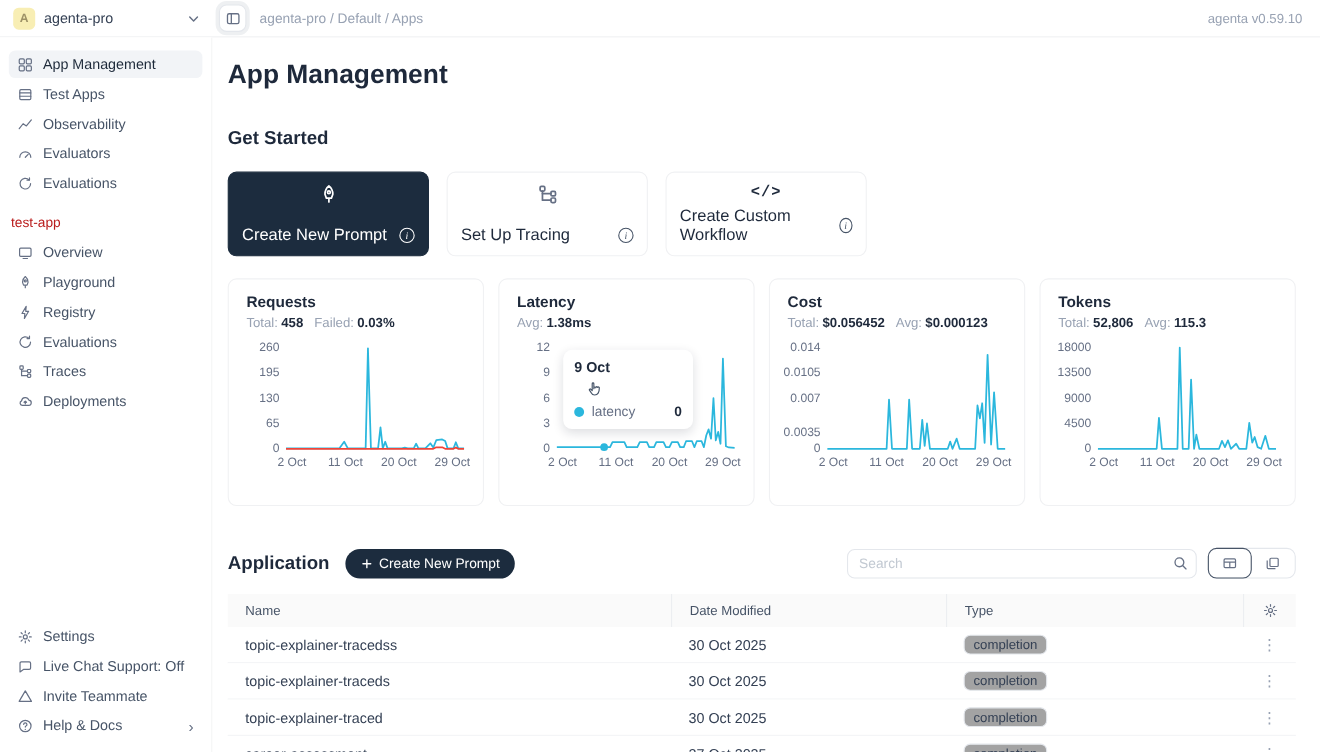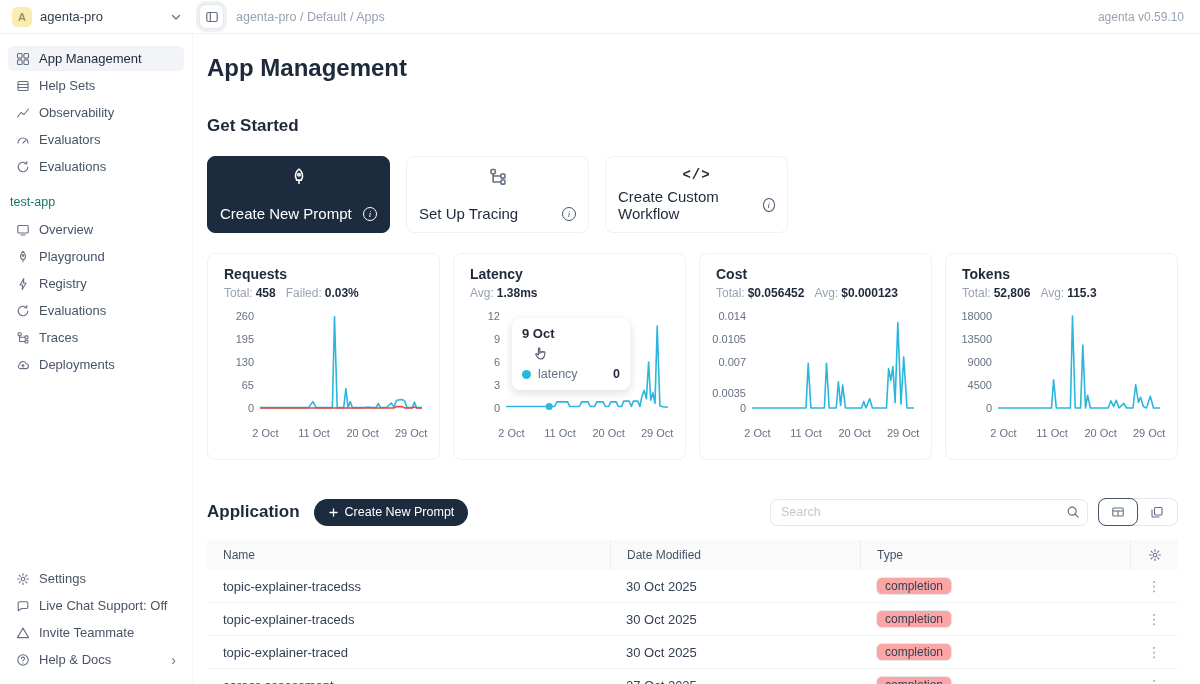--- a/index.html
+++ b/index.html
@@ -24,21 +24,21 @@
   .crumb { margin-left:12px; font-size:12.5px; color:#98a2b3; }
   .version { margin-left:auto; padding-right:16px; font-size:12px; color:#98a2b3; }
 
   
   .sidebar { position:absolute; left:0; top:34px; bottom:0; width:193px; padding:12px 8px 10px;
     display:flex; flex-direction:column; border-right:1px solid #f4f5f6; background:#fff; }
   .side-item { display:flex; align-items:center; gap:9px; padding:5px 8px; border-radius:6px;
     font-size:13px; color:#475467; margin-bottom:2px; cursor:pointer; }
   .side-item.active { background:#f2f4f7; color:#1d2939; }
   .side-item .chev-r { margin-left:auto; color:#667085; font-size:14px; line-height:1; }
-  .side-group { font-size:12.5px; color:#0f766e; margin:14px 0 8px; padding-left:2px; }
+  .side-group { font-size:12.5px; color:#b91c1c; margin:14px 0 8px; padding-left:2px; }
   .side-bottom { margin-top:auto; }
 
   
   .main { position:absolute; left:193px; top:34px; right:0; bottom:0; padding:20px 22px 0 14px; overflow:hidden; }
   h1.page-title { font-size:24px; font-weight:600; color:#1e293b; margin-bottom:34px; }
   h2.section-title { font-size:17px; font-weight:600; color:#1e293b; }
   .gs-title { margin-bottom:20px; }
 
   .gs-row { display:flex; gap:16px; margin-bottom:20px; }
   .gs-card { width:183px; height:77px; border:1px solid #f0f1f3; border-radius:8px; background:#fff;
@@ -58,21 +58,21 @@
   .chart-card { width:262px; height:207px; border:1px solid #f0f1f3; border-radius:8px; background:#fff;
     padding:12px 16px; position:relative; }
   .chart-title { font-size:14px; font-weight:600; color:#1e293b; margin-bottom:4px; }
   .chart-stats { font-size:12px; color:#98a2b3; margin-bottom:8px; display:flex; gap:10px; }
   .chart-stats b { color:#1e293b; font-weight:600; margin-left:3px; }
   .chart-body { display:flex; }
   .y-axis { position:relative; width:36px; height:105px; }
   .y-axis span { position:absolute; right:6px; font-size:11px; color:#667085; white-space:nowrap; }
   .plot { position:relative; width:162px; }
   .plot svg { display:block; cursor:crosshair; }
-  .x-axis { position:relative; height:15px; margin-top:14px; }
+  .x-axis { position:relative; height:15px; margin-top:2px; }
   .x-axis span { position:absolute; top:0; transform:translateX(-50%); font-size:11px; color:#667085; white-space:nowrap; }
 
   .tooltip { position:absolute; left:58px; top:64px; width:118px; background:#fff; border-radius:8px;
     box-shadow:0 3px 10px rgba(15,23,42,.14); padding:8px 10px 9px; z-index:5; }
   .tt-date { font-size:13px; font-weight:600; color:#1e293b; margin-bottom:26px; }
   .tt-row { display:flex; align-items:center; gap:7px; font-size:12.5px; }
   .tt-dot { width:9px; height:9px; border-radius:50%; }
   .tt-series { color:#667085; }
   .tt-val { margin-left:auto; color:#1e293b; font-weight:600; }
   .cursor { position:absolute; left:20px; top:28px; }
@@ -100,21 +100,21 @@
   .tbl-header .cell { border-left:1px solid #eceef1; }
   .tbl-header .cell:first-child { border-left:none; }
   .cell { padding:0 16px; display:flex; align-items:center; height:100%; }
   .c-name { width:403px; }
   .c-date { width:250px; }
   .c-type { width:250px; flex:1; }
   .c-act { width:48px; justify-content:center; }
   .tbl-row { display:flex; align-items:center; height:33px; border-bottom:1px solid #f2f3f5; font-size:13px;
     color:#344054; cursor:pointer; background:#fff; }
   .tbl-row:first-of-type { border-top:1px solid #f2f3f5; }
-  .badge { border:1px solid #e4e7ec; background:#fca5a5; border-radius:6px; padding:1px 8px; font-size:12px; color:#344054; }
+  .badge { border:1px solid #e4e7ec; background:#a3a3a3; border-radius:6px; padding:1px 8px; font-size:12px; color:#344054; }
   .dots { color:#98a2b3; font-size:14px; cursor:pointer; line-height:1; }
   .gear-txt { color:#667085; font-size:13px; cursor:pointer; }
 </style>
 </head>
 <body>
 
 <div class="app">
 
   <div class="topbar">
     <div class="ws">
@@ -151,21 +151,21 @@
         <span>App Management</span>
       </div>
       <div class="side-item">
         <span class="icon ">
           <svg viewBox="0 0 14 14" fill="none" stroke="currentColor" stroke-width="1.1" stroke-linecap="round" stroke-linejoin="round">
             <rect x="2" y="2.5" width="10" height="9" rx="1"></rect>
             <line x1="2" y1="5.5" x2="12" y2="5.5"></line>
             <line x1="2" y1="8.5" x2="12" y2="8.5"></line>
           </svg>
         </span>
-        <span>Help Sets</span>
+        <span>Test Apps</span>
       </div>
       <div class="side-item">
         <span class="icon ">
           <svg viewBox="0 0 14 14" fill="none" stroke="currentColor" stroke-width="1.1" stroke-linecap="round" stroke-linejoin="round">
             <polyline points="1.5,11 5,6.5 8,8.5 12.5,3"></polyline>
           </svg>
         </span>
         <span>Observability</span>
       </div>
       <div class="side-item">

